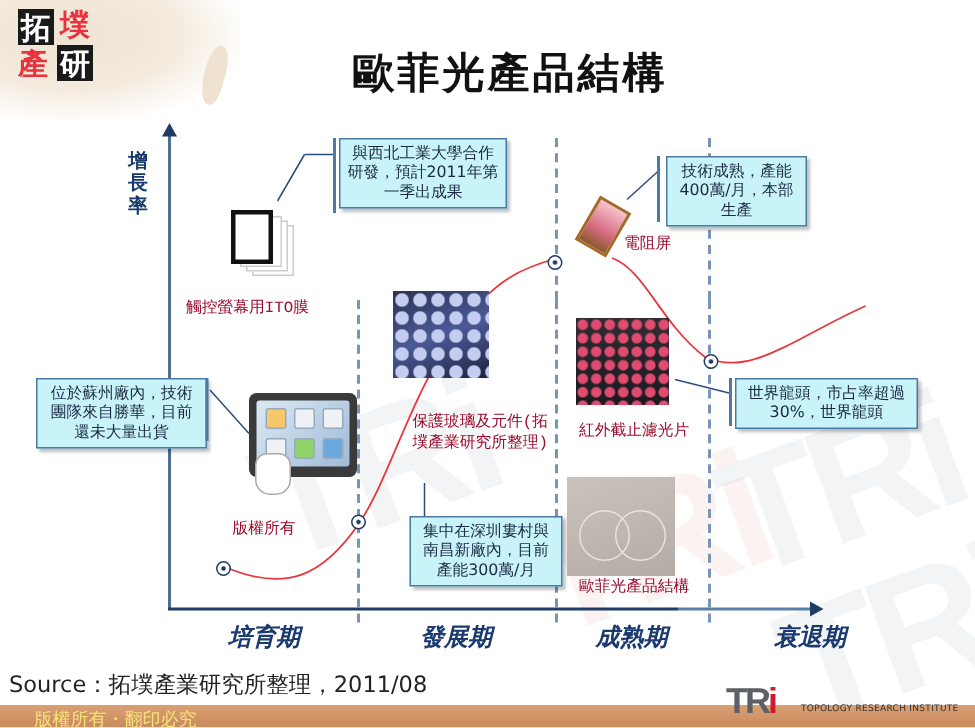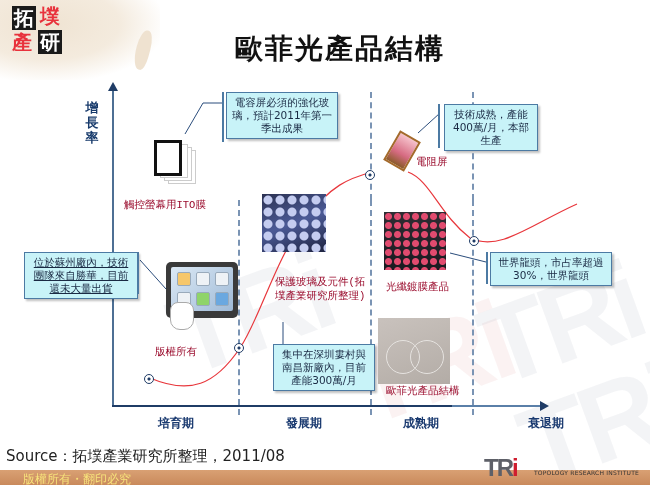--- a/index.html
+++ b/index.html
@@ -49,21 +49,21 @@
   .xaxis2 { left: 452px; top: 405px; width: 90px; height: 2px; background: #5a7fa8; }
   .xarrow { left: 540px; top: 401px; width: 0; height: 0;
     border-top: 5px solid transparent; border-bottom: 5px solid transparent; border-left: 9px solid #1f3c66; }
   .ylabel { left: 84px; top: 100px; width: 16px; font-size: 13px; font-weight: bold; color: #173a6b; line-height: 15px; text-align: center; }
 
   .divider { top: 200px; width: 0; height: 215px; border-left: 2px dashed #7a94b4; }
   .d1 { left: 238px; } .d2 { left: 370px; } .d3 { left: 472px; }
   .d2top { left: 370px; top: 92px; height: 108px; }
   .d3top { left: 472px; top: 92px; height: 108px; }
 
-  .phase { top: 415px; font-size: 12px; font-weight: bold; color: #1a3a70; text-align: center; width: 80px; }
+  .phase { top: 415px; font-size: 16px; font-weight: bold; color: #1a3a70; text-align: center; width: 80px; font-style: italic; }
 
   
   .callout {
     background: #c8f3f8; border: 1px solid #4c7aa3; color: #1a2a44;
     font-size: 10.5px; line-height: 13px; text-align: center; padding: 3px 4px;
     box-shadow: 2px 2px 2px rgba(0,0,0,0.25);
     font-family: "DejaVu Sans", sans-serif;
   }
   .callout-bar { width: 2px; background: #4c7aa3; }
 
@@ -184,48 +184,48 @@
 <div class="abs target" style="left:469px;top:236px;"></div>
 
 <div class="abs img-ito">
   <div class="ito-sheet" style="left:16px;top:14px;"></div>
   <div class="ito-sheet" style="left:12px;top:11px;"></div>
   <div class="ito-sheet" style="left:8px;top:8px;"></div>
   <div class="ito-front"></div>
 </div>
 <div class="abs label-red" style="left:124px;top:198px;">觸控螢幕用ITO膜</div>
 <div class="abs callout-bar" style="left:222px;top:92px;height:50px;"></div>
-<div class="abs callout" style="left:226px;top:92px;width:102px;">電容屏必須的強化玻璃，預計2011年第一季出成果</div>
+<div class="abs callout" style="left:226px;top:92px;width:102px;">與西北工業大學合作研發，預計2011年第一季出成果</div>
 
 <div class="abs img-tablet">
   <div class="tablet-screen">
     <div class="app" style="left:6px;top:5px;background:#f6c76b;"></div>
     <div class="app" style="left:25px;top:5px;"></div>
     <div class="app" style="left:44px;top:5px;"></div>
     <div class="app" style="left:6px;top:25px;"></div>
     <div class="app" style="left:25px;top:25px;background:#8fd46a;"></div>
     <div class="app" style="left:44px;top:25px;background:#6aa8e0;"></div>
   </div>
 </div>
 <div class="abs hand"></div>
 <div class="abs label-red" style="left:155px;top:345px;">版權所有</div>
-<div class="abs callout" style="left:24px;top:252px;width:104px;text-decoration:underline;">位於蘇州廠內，技術團隊來自勝華，目前還未大量出貨</div>
+<div class="abs callout" style="left:24px;top:252px;width:104px;">位於蘇州廠內，技術團隊來自勝華，目前還未大量出貨</div>
 <div class="abs callout-bar" style="left:137px;top:252px;height:42px;"></div>
 
 <div class="abs img-glass"></div>
 <div class="abs label-red" style="left:275px;top:275px;width:96px;line-height:14px;">保護玻璃及元件(拓墣產業研究所整理)</div>
 <div class="abs callout" style="left:273px;top:344px;width:92px;">集中在深圳婁村與南昌新廠內，目前產能300萬/月</div>
 
 <div class="abs img-resist"></div>
 <div class="abs label-red" style="left:416px;top:155px;">電阻屏</div>
 <div class="abs callout-bar" style="left:438px;top:104px;height:44px;"></div>
 <div class="abs callout" style="left:444px;top:104px;width:84px;">技術成熟，產能400萬/月，本部生產</div>
 
 <div class="abs img-ir"></div>
-<div class="abs label-red" style="left:386px;top:280px;">光纖鍍膜產品</div>
+<div class="abs label-red" style="left:386px;top:280px;">紅外截止濾光片</div>
 <div class="abs callout-bar" style="left:486px;top:252px;height:32px;"></div>
 <div class="abs callout" style="left:490px;top:252px;width:112px;">世界龍頭，市占率超過30%，世界龍頭</div>
 
 <div class="abs img-fiber">
   <div class="ring" style="left:8px;top:22px;"></div>
   <div class="ring" style="left:32px;top:22px;"></div>
 </div>
 <div class="abs label-red" style="left:386px;top:384px;">歐菲光產品結構</div>
 
 <div class="abs source">Source：拓墣產業研究所整理，2011/08</div>

